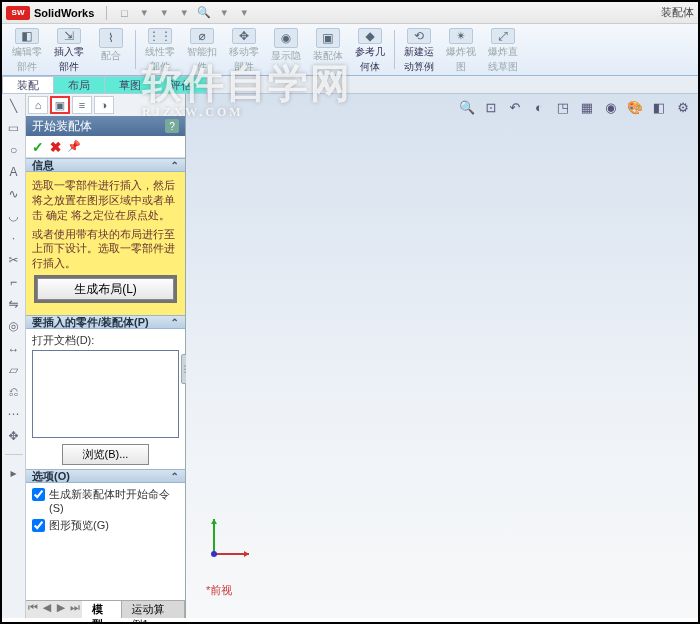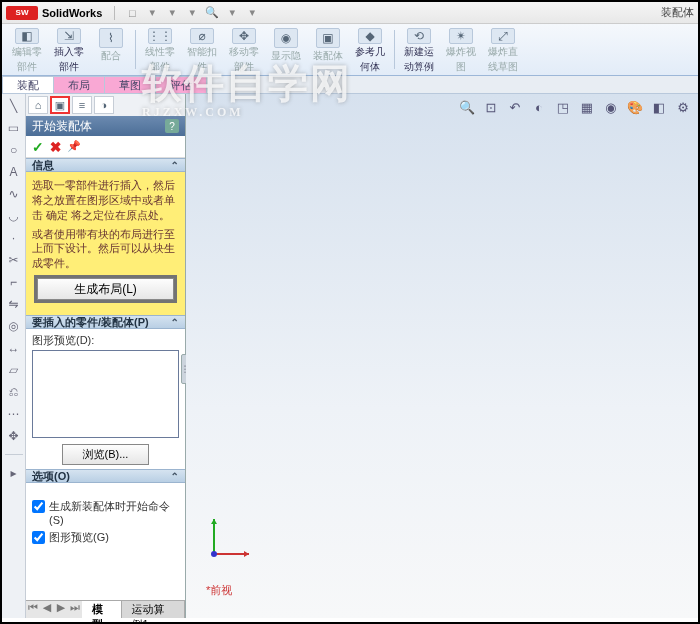--- a/index.html
+++ b/index.html
@@ -1,36 +1,36 @@
 <!DOCTYPE html>
 <html><head>
 <meta charset="utf-8">
 <style>
   * { box-sizing: border-box; margin: 0; padding: 0; font-family: "Microsoft YaHei", Arial, sans-serif; }
   body { width: 700px; height: 624px; overflow: hidden; background: #fff; border: 2px solid #000; position: relative; }
   
   .title-bar { height: 22px; background: linear-gradient(#f5f5f5,#e8e8e8); border-bottom: 1px solid #ccc; display: flex; align-items: center; padding: 0 4px; font-size: 11px; }
-  .title-bar .logo { width: 32px; height: 14px; background: #d22; border-radius: 2px; margin-right: 4px; display: flex; align-items: center; justify-content: center; color:#fff; font-size:8px; font-weight:bold; }
+  .title-bar .logo { width: 24px; height: 14px; background: #d22; border-radius: 2px; margin-right: 4px; display: flex; align-items: center; justify-content: center; color:#fff; font-size:8px; font-weight:bold; }
   .title-bar .app-name { font-weight: bold; margin-right: 8px; }
   .title-bar .app-name b { }
   .title-bar .menu { display: flex; gap: 2px; }
   .title-bar .menu span { padding: 2px 6px; cursor: default; }
   .title-bar .right-label { margin-left: auto; color: #444; font-size: 11px; }
   .title-bar .sep { width:1px; height:14px; background:#bbb; margin:0 4px;}
   .tb-icons { display:flex; gap:6px; margin-left:6px; }
   .tb-icons span { width:14px; height:14px; display:flex; align-items:center; justify-content:center; color:#888; font-size:11px;}
 
   .ribbon { height: 52px; background: linear-gradient(#f5f8fc,#e2ecf8); border-bottom: 1px solid #9cb7d8; display:flex; padding: 2px 4px; }
   .ribbon .btn { width: 42px; display:flex; flex-direction:column; align-items:center; justify-content:flex-start; padding-top:2px; font-size:10px; color:#335; gap:1px; position:relative;}
   .ribbon .btn.disabled { color:#9aa; }
   .ribbon .btn .ico { width:24px; height:20px; background:#dde7f2; border:1px solid #b8c8db; border-radius:2px; display:flex; align-items:center; justify-content:center; font-size:12px; color:#567;}
   .ribbon .sep { width:1px; background:#b8c8db; margin:4px 3px;}
   
   .tabs-row { height: 18px; background:#e8edf3; display:flex; font-size:11px; border-bottom:1px solid #b8c8db;}
-  .tabs-row .tab { padding:1px 14px; border:1px solid #b8c8db; border-bottom:none; margin-right:-1px; background:#f9a8d4; color:#446;}
+  .tabs-row .tab { padding:1px 14px; border:1px solid #b8c8db; border-bottom:none; margin-right:-1px; background:#5eead4; color:#446;}
   .tabs-row .tab.active { background:#fff; }
 
   .content { display:flex; height: 524px; position:relative; }
   
   .left-toolbar { width: 24px; background:#eef1f5; border-right:1px solid #c6cdd6; display:flex; flex-direction:column; align-items:center; padding-top:4px; gap:6px;}
   .left-toolbar .t { width:16px; height:16px; display:flex; align-items:center; justify-content:center; font-size:12px; color:#667; }
   .left-toolbar .grp { width:18px; border-top:1px solid #c6cdd6; margin-top:4px; padding-top:4px;}
   
   .feature-panel { width: 160px; background:#fff; border-right:1px solid #9aa; display:flex; flex-direction:column; position:relative;}
   
@@ -52,21 +52,21 @@
   .info-box { background:#ffee77; padding:6px 6px 10px 6px; font-size:11px; color:#633; line-height:1.35;}
   .info-box p { margin-bottom:4px; }
   .gen-layout-wrap { border:3px solid #737373; padding:0; margin:2px; }
   .gen-layout-btn { width:100%; height:22px; background:linear-gradient(#fdfdfd,#e6e6e6); border:1px solid #888; font-size:12px; }
   
   .parts-sec { padding:4px 6px; font-size:11px; color:#333;}
   .parts-sec .lab { margin-bottom:2px; display:block;}
   .parts-sec .listbox { width:100%; height:88px; border:1px solid #6a7a9a; background:#fff; margin-bottom:6px;}
   .parts-sec .browse-btn { display:block; margin:0 auto; padding:2px 20px; font-size:11px; background:linear-gradient(#fdfdfd,#e6e6e6); border:1px solid #888;}
   
-  .opt-sec { padding:4px 6px; font-size:11px; color:#333;margin-top:12px;}
+  .opt-sec { padding:4px 6px; font-size:11px; color:#333;}
   .opt-sec label { display:flex; align-items:flex-start; gap:4px; margin-bottom:4px;}
   .opt-sec input[type=checkbox]{ margin-top:1px;}
   
   .panel-spacer { flex:1; }
   
   .bottom-tabs { height:18px; background:#e6e6e6; border-top:1px solid #aaa; display:flex; font-size:11px;}
   .bottom-tabs .bt { padding:1px 10px; border-right:1px solid #aaa; background:#d8d8d8;}
   .bottom-tabs .bt.active { background:#fff; font-weight:bold; }
   .bottom-tabs .arrows { display:flex; }
   .bottom-tabs .arrows span { width:14px; text-align:center; color:#777;}
@@ -216,32 +216,32 @@
       <span class="cancel">✖</span>
       <span class="pin">📌</span>
     </div>
 
     <div class="section-hdr">
       <span>信息</span>
         <span class="chev">⌃</span>
     </div>
     <div class="info-box">
       <p>选取一零部件进行插入，然后将之放置在图形区域中或者单击 确定 将之定位在原点处。</p>
-      <p>或者使用带有块的布局进行至上而下设计。然后可以从块生成零件。</p>
+      <p>或者使用带有块的布局进行至上而下设计。选取一零部件进行插入。</p>
       <div class="gen-layout-wrap">
         <button class="gen-layout-btn">生成布局(L)</button>
       </div>
     </div>
 
     <div class="section-hdr">
       <span>要插入的零件/装配体(P)</span>
         <span class="chev">⌃</span>
     </div>
     <div class="parts-sec">
-      <span class="lab">图形预览(D):</span>
+      <span class="lab">打开文档(D):</span>
       <div class="listbox"></div>
       <button class="browse-btn">浏览(B)...</button>
     </div>
 
     <div class="section-hdr">
       <span>选项(O)</span>
         <span class="chev">⌃</span>
     </div>
     <div class="opt-sec">
       <label>

